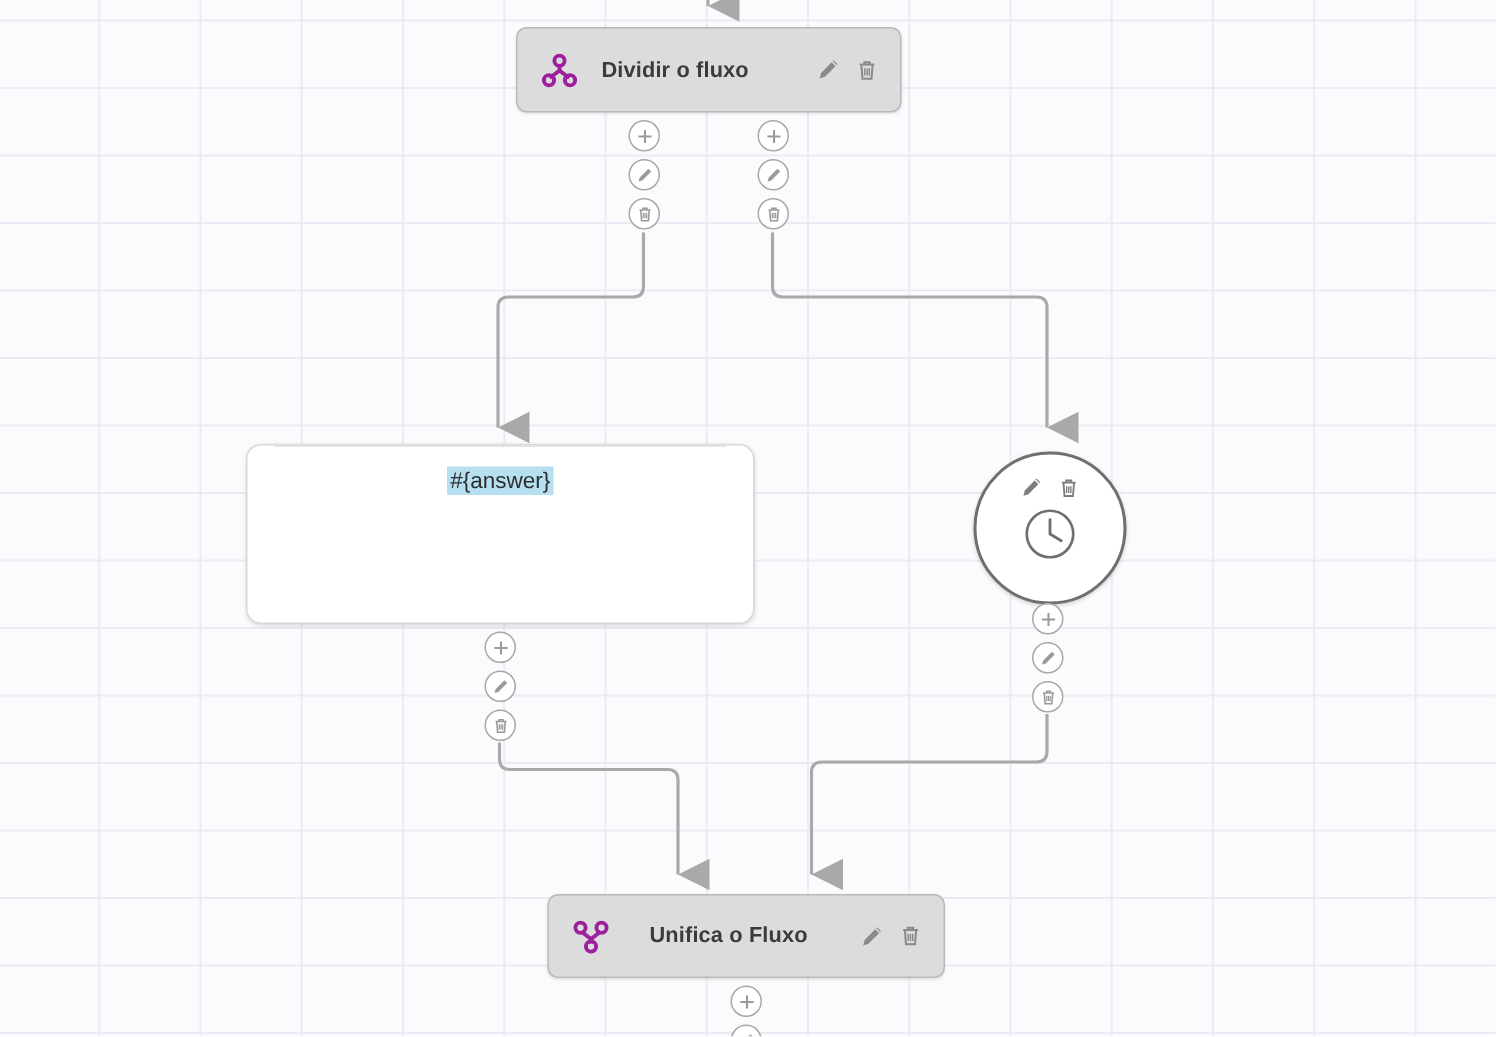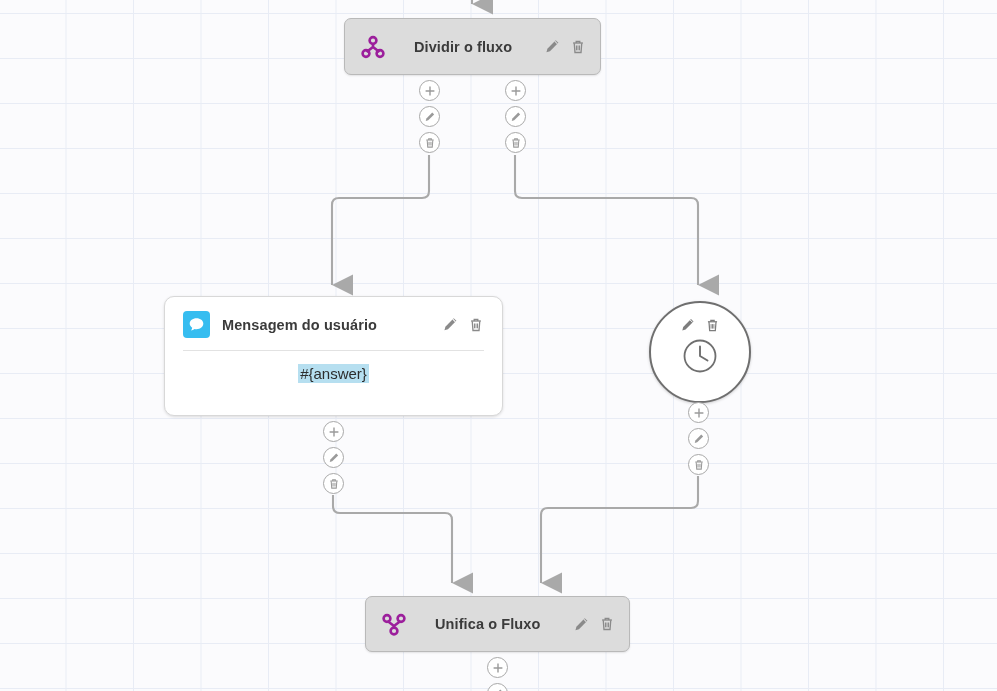--- a/index.html
+++ b/index.html
@@ -24,21 +24,20 @@
     top: 0; left: 0;
     width: 997px; height: 691px;
     pointer-events: none;
   }
 
   
   .node {
     position: absolute;
     box-sizing: border-box;
     border-radius: 7px;
-    gap: 13px;
   }
   .node-grey {
     background: #dcdcdc;
     border: 1px solid #b9b9b9;
     box-shadow: 0 1px 2px rgba(0,0,0,0.10);
     display: flex;
     align-items: center;
     padding: 0 14px;
   }
   .node-white {
@@ -238,49 +237,20 @@
           <path d="M3.5 4.5 H14.5"></path>
             <path d="M7 4.5 V2.8 H11 V4.5"></path>
           <path d="M4.8 4.8 L5.6 15.2 H12.4 L13.2 4.8"></path>
           <path d="M7.3 7.3 V12.7 M9 7.3 V12.7 M10.7 7.3 V12.7" stroke-width="1.2"></path>
         </g>
       </svg>
     </div>
   </div>
 
   <div class="node node-white msg-card" style="left:164px; top:296px; width:339px; height:120px;">
-    <div class="msg-head">
-      <span class="msg-app-icon">
-        <svg width="17" height="17" viewBox="0 0 18 18" xmlns="http://www.w3.org/2000/svg">
-          <path d="M9 2.4 C4.9 2.4 1.8 4.9 1.8 8 C1.8 9.8 2.8 11.4 4.4 12.4
-                   C4.3 13.4 3.8 14.5 3.1 15.4 C4.6 15.2 6 14.6 7 13.8
-                   C7.6 13.95 8.3 14 9 14 C13.1 14 16.2 11.4 16.2 8
-                   C16.2 4.9 13.1 2.4 9 2.4 Z" fill="#ffffff"></path>
-        </svg>
-      </span>
-      <span class="node-title">Mensagem do usuário</span>
-      <span class="hdr-actions">
-        <span class="icon-box">
-          <svg width="17" height="17" viewBox="0 0 18 18" xmlns="http://www.w3.org/2000/svg">
-            <path d="M12.4 2.3 L15.2 5.1 L6.3 14 L2.6 15.1 L3.6 11.3 Z" fill="#8a8a8a"></path>
-            <path d="M11.4 3.3 L14.2 6.1" stroke="#ffffff" stroke-width="1.1"></path>
-          </svg>
-        </span>
-        <span class="icon-box">
-          <svg width="16" height="16" viewBox="0 0 18 18" xmlns="http://www.w3.org/2000/svg">
-            <g fill="none" stroke="#8a8a8a" stroke-width="1.5">
-              <path d="M3.5 4.5 H14.5"></path>
-                <path d="M7 4.5 V2.8 H11 V4.5"></path>
-              <path d="M4.8 4.8 L5.6 15.2 H12.4 L13.2 4.8"></path>
-              <path d="M7.3 7.3 V12.7 M9 7.3 V12.7 M10.7 7.3 V12.7" stroke-width="1.1"></path>
-            </g>
-          </svg>
-        </span>
-      </span>
-    </div>
     <div class="msg-divider"></div>
     <div class="msg-body">
       <span class="msg-var">#{answer}</span>
     </div>
   </div>
 
   <div class="btn-stack" style="left:323px; top:421px;">
     <div class="rbtn">
       <svg width="12" height="12" viewBox="0 0 12 12" xmlns="http://www.w3.org/2000/svg">
         <path d="M6 1.6 V10.4 M1.6 6 H10.4" stroke="#9a9a9a" stroke-width="1.4" fill="none"></path>
@@ -357,21 +327,21 @@
     <span class="icon-box">
       <svg width="28" height="28" viewBox="0 0 28 28" xmlns="http://www.w3.org/2000/svg">
         <g stroke="#9c1f9c" stroke-width="2.6" fill="none">
           <path d="M7.5 11 L14 16 M20.5 11 L14 16 M14 16 L14 19"></path>
         </g>
         <circle cx="7" cy="8.5" r="3.4" fill="none" stroke="#9c1f9c" stroke-width="2.6"></circle>
         <circle cx="21" cy="8.5" r="3.4" fill="none" stroke="#9c1f9c" stroke-width="2.6"></circle>
         <circle cx="14" cy="21" r="3.4" fill="none" stroke="#9c1f9c" stroke-width="2.6"></circle>
       </svg>
     </span>
-    <span class="node-title" style="margin-left:14px;">Unifica o Fluxo</span>
+    <span class="node-title" style="margin-left:25px;">Unifica o Fluxo</span>
     <span class="hdr-actions">
       <span class="icon-box">
         <svg width="17" height="17" viewBox="0 0 18 18" xmlns="http://www.w3.org/2000/svg">
           <path d="M12.4 2.3 L15.2 5.1 L6.3 14 L2.6 15.1 L3.6 11.3 Z" fill="#8a8a8a"></path>
           <path d="M11.4 3.3 L14.2 6.1" stroke="#dcdcdc" stroke-width="1.1"></path>
         </svg>
       </span>
       <span class="icon-box">
         <svg width="16" height="16" viewBox="0 0 18 18" xmlns="http://www.w3.org/2000/svg">
           <g fill="none" stroke="#8a8a8a" stroke-width="1.5">

